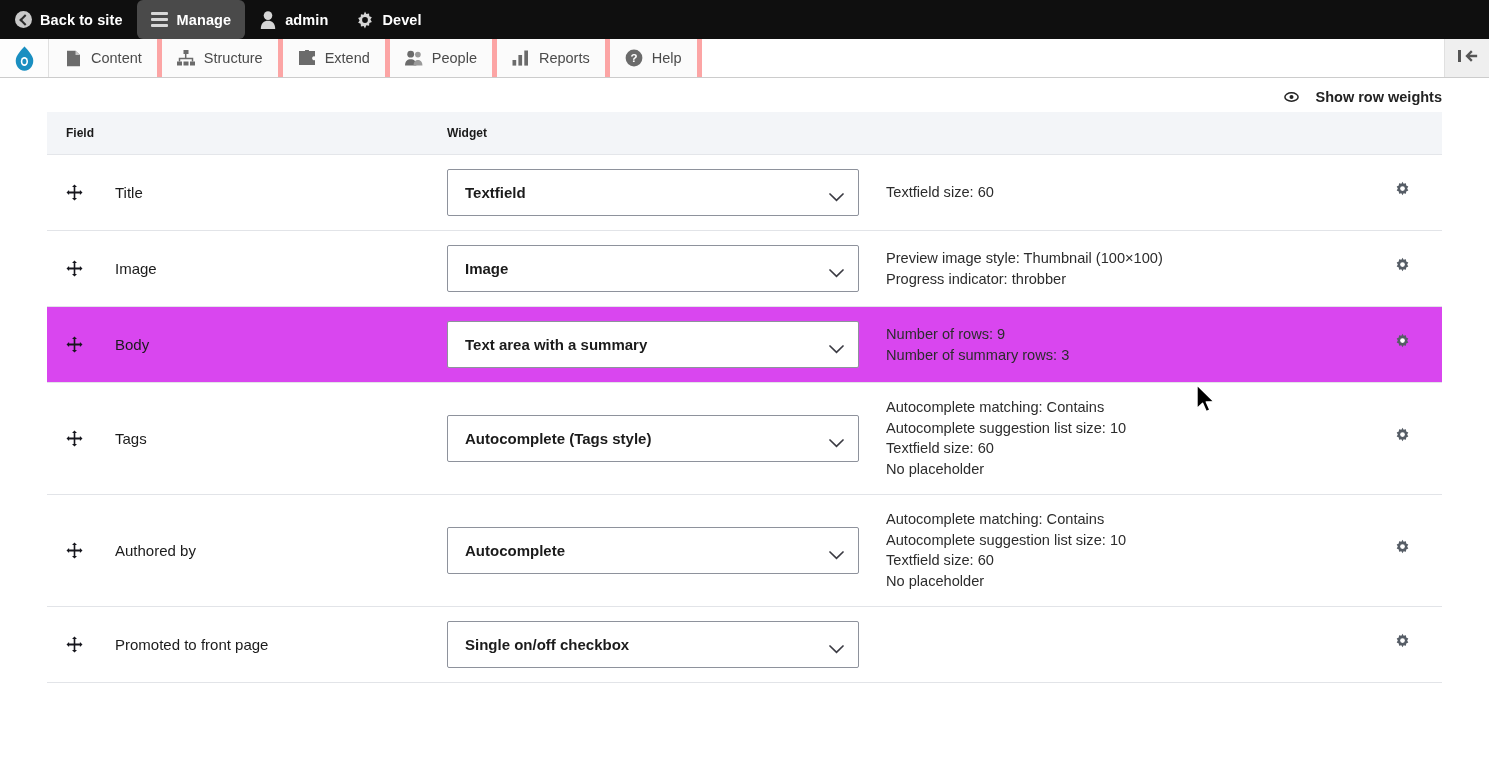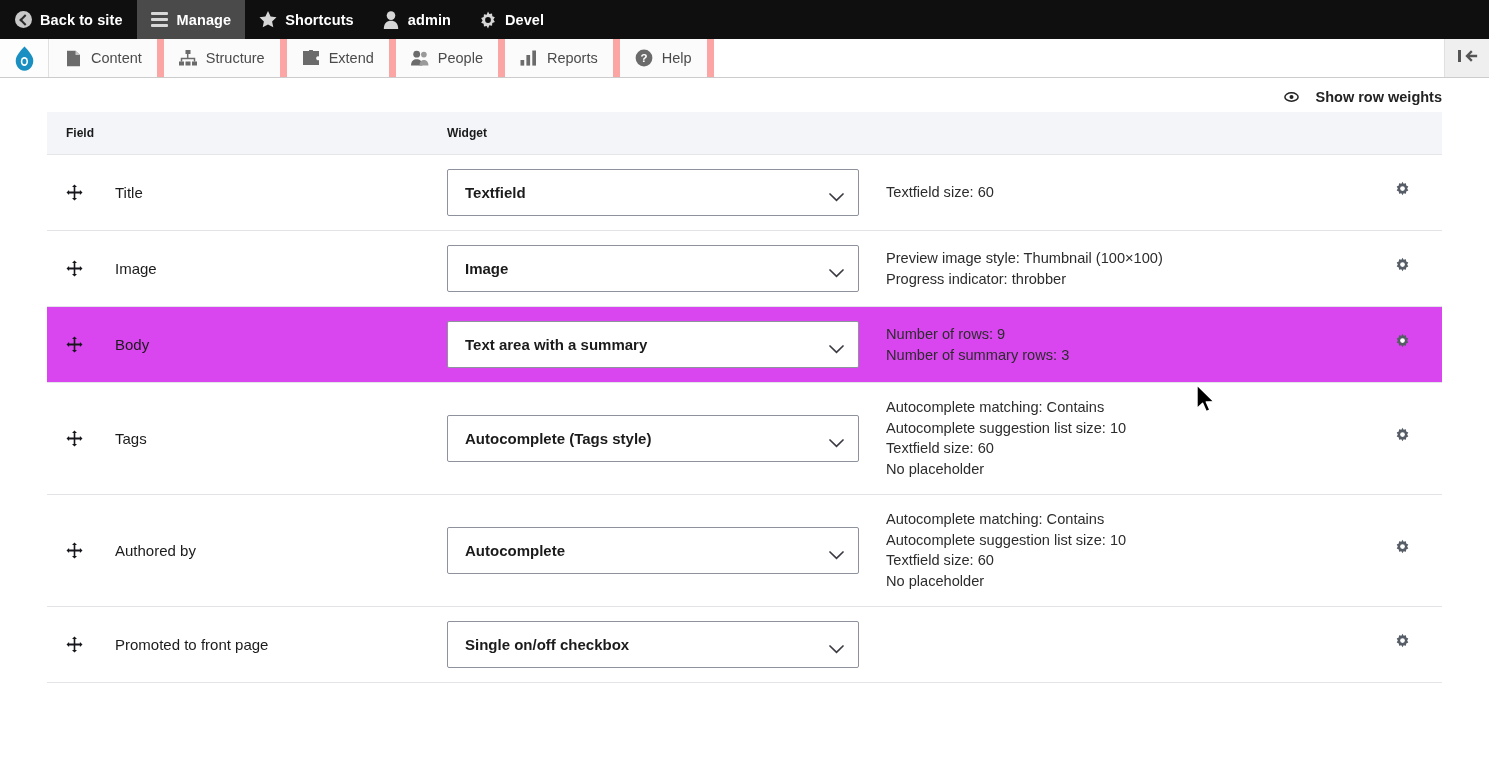--- a/index.html
+++ b/index.html
@@ -25,20 +25,21 @@
     display: flex;
     align-items: center;
     gap: 8px;
     padding: 0 14px;
     font-size: 14.5px;
     font-weight: bold;
     color: #ffffff;
     letter-spacing: 0.1px;
     cursor: pointer;
     white-space: nowrap;
+    border-radius: 6px;
   }
   .tb-item.active { background: #4a4a4a; }
   .tb-icon {
     display: inline-flex;
     align-items: center;
     justify-content: center;
     width: 18px;
     height: 18px;
     flex: none;
   }
@@ -76,21 +77,21 @@
     background: #fdfdfd;
   }
   .droplet {
     width: 20px; height: 25px; position: relative;
   }
   .sub-item {
     display: flex; align-items: center; gap: 9px;
     padding: 0 15px;
     font-size: 14.5px;
     color: #4b4b4b;
-    border-right: 7px solid #fca5a5;
+    border-right: 5px solid #fca5a5;
     cursor: pointer;
     white-space: nowrap;
     background: #fbfbfb;
   }
   .sub-spacer { flex: 1; background: #fff; border-right: 1px solid #e0e0e0; }
   .sub-collapse {
     width: 44px;
     display: flex; align-items: center; justify-content: center;
     background: #efefef;
     cursor: pointer;
@@ -203,28 +204,20 @@
 
     <div class="tb-item active">
       <span class="tb-icon ic-burger">
           <i></i>
           <i></i>
           <i></i>
         </span>
       <span>Manage</span>
     </div>
 
-    <div class="tb-item">
-      <span class="tb-icon">
-        <svg width="18" height="17" viewBox="0 0 20 19">
-            <polygon points="10,0 12.9,6.2 19.5,7 14.6,11.6 15.9,18.3 10,15 4.1,18.3 5.4,11.6 0.5,7 7.1,6.2" fill="#d6d6d6"></polygon>
-          </svg>
-      </span>
-      <span>Shortcuts</span>
-    </div>
 
     <div class="tb-item">
       <span class="tb-icon">
         <svg width="16" height="18" viewBox="0 0 16 18">
           <circle cx="8" cy="4.6" r="4.3" fill="#d6d6d6"></circle>
           <path d="M0.8 18 C0.8 12.3 4 9.8 8 9.8 C12 9.8 15.2 12.3 15.2 18 Z" fill="#d6d6d6"></path>
         </svg>
       </span>
       <span>admin</span>
     </div>

